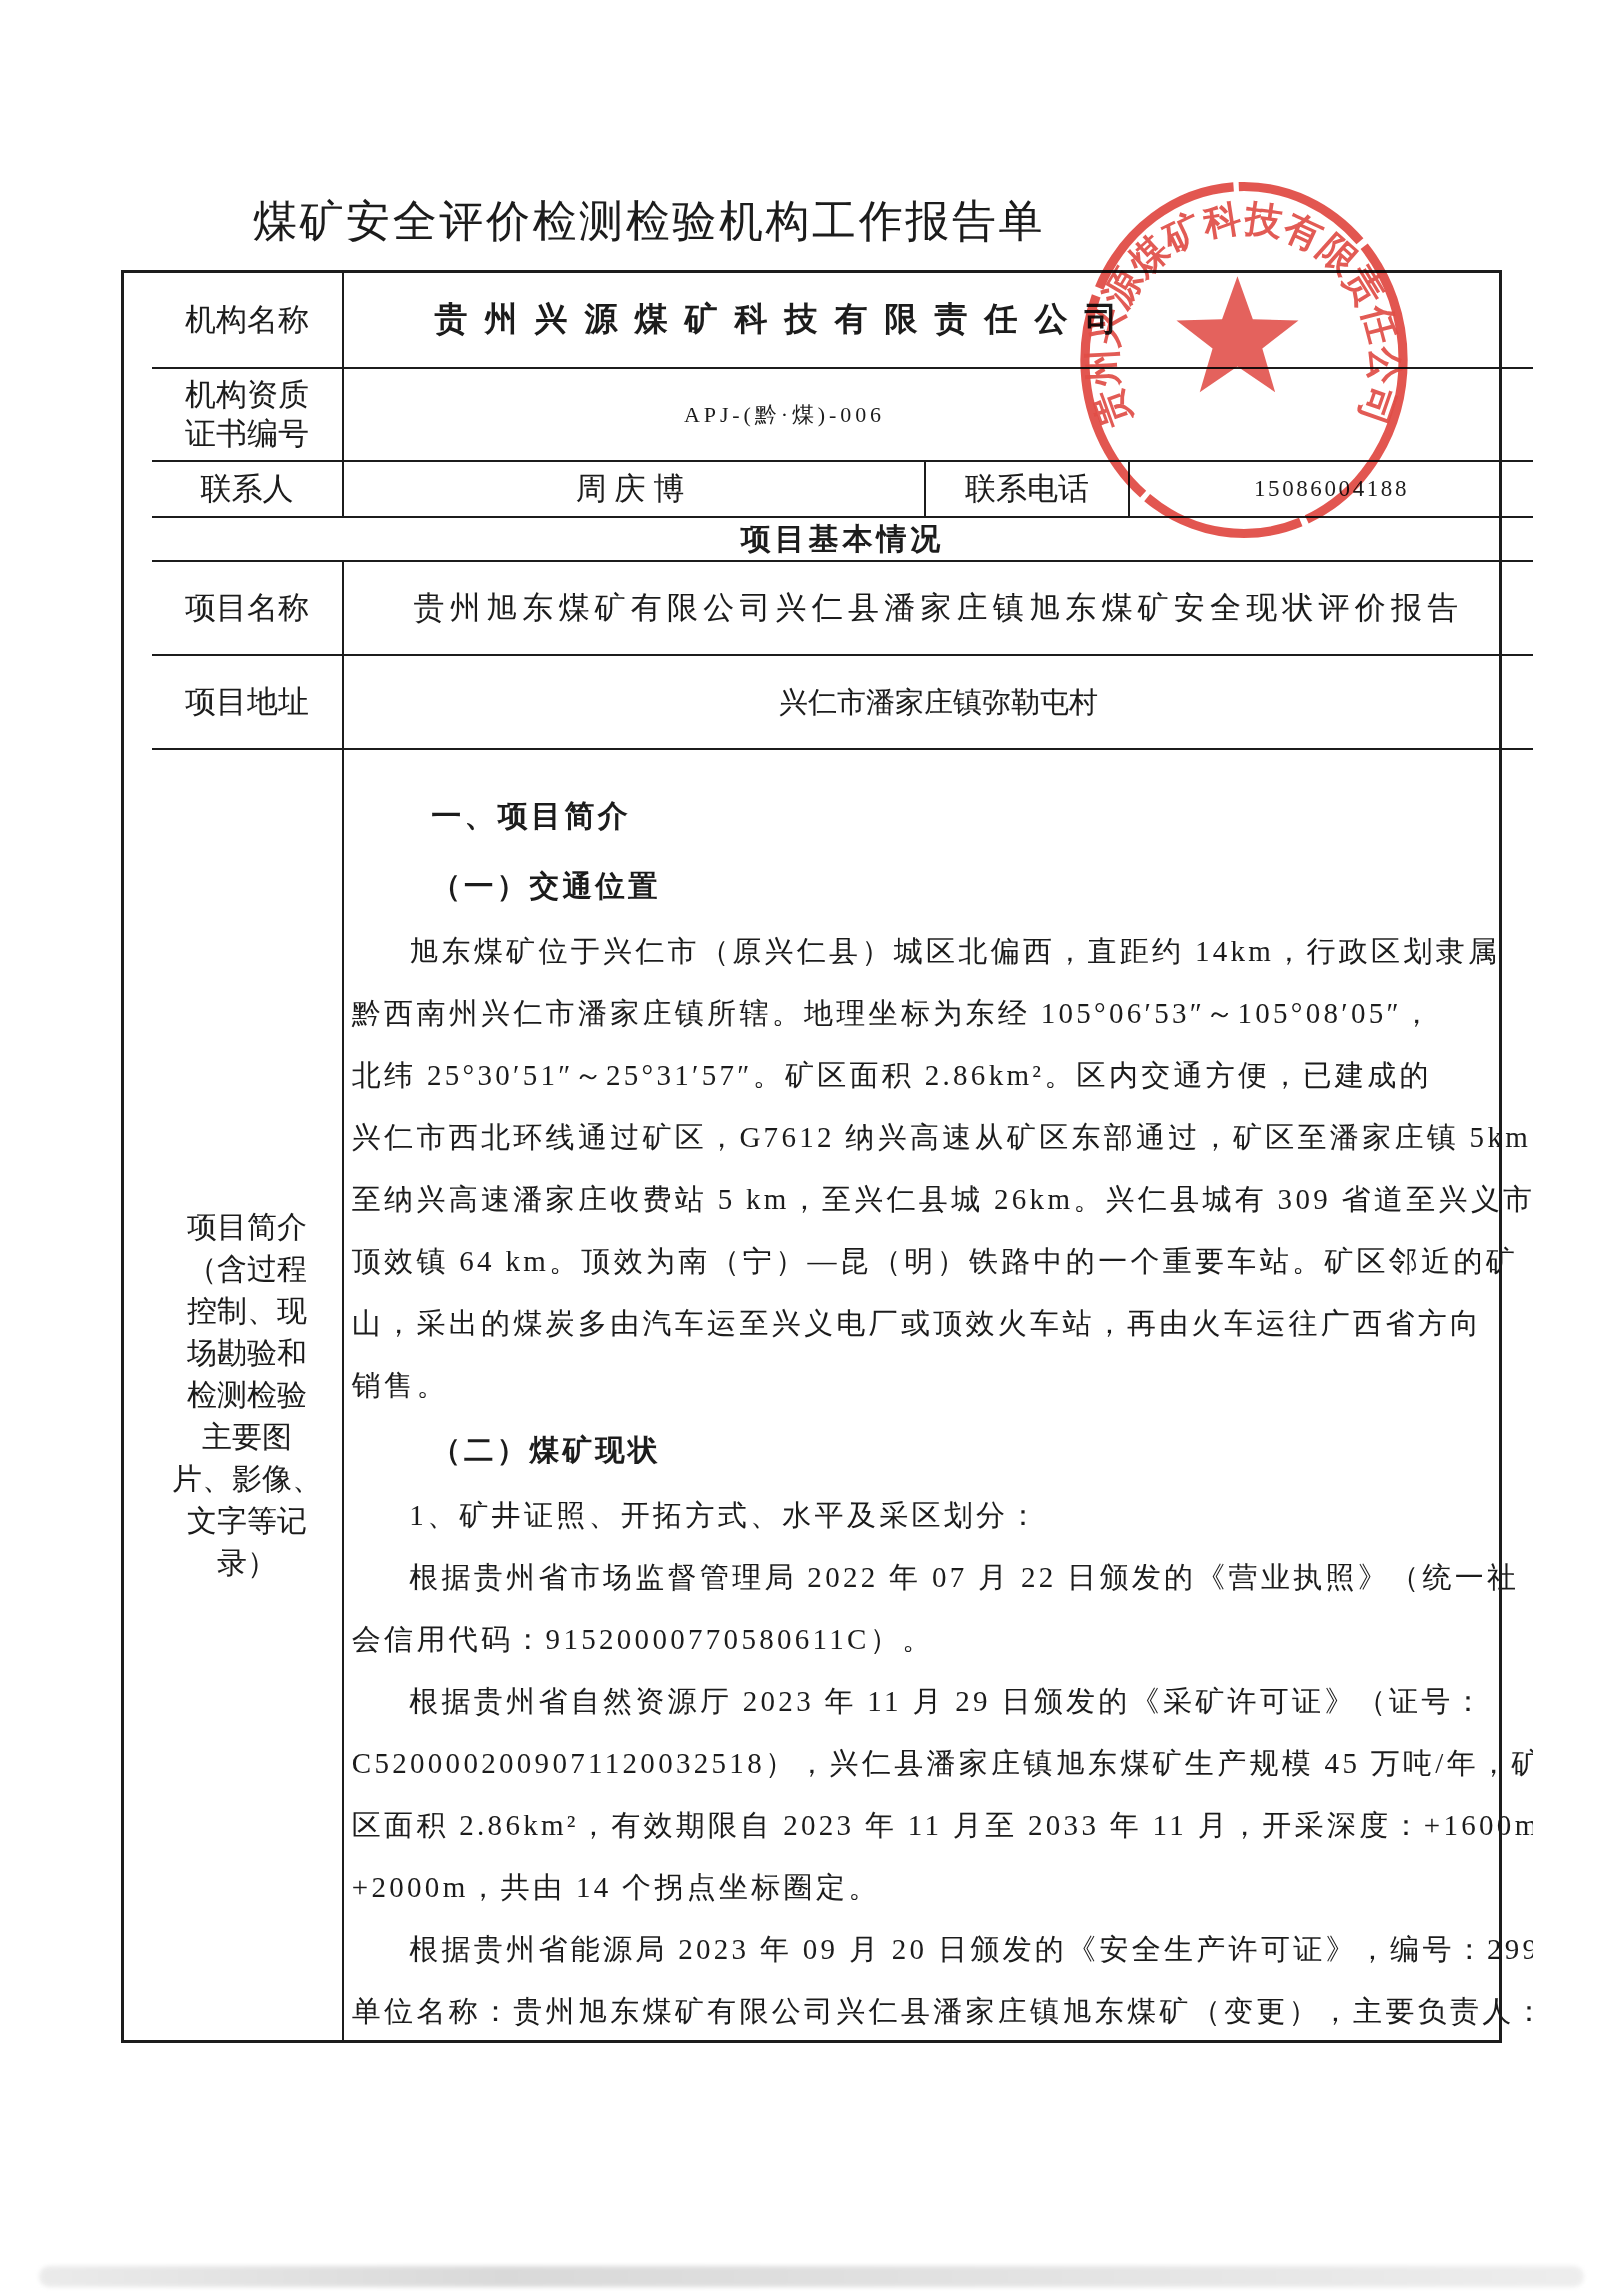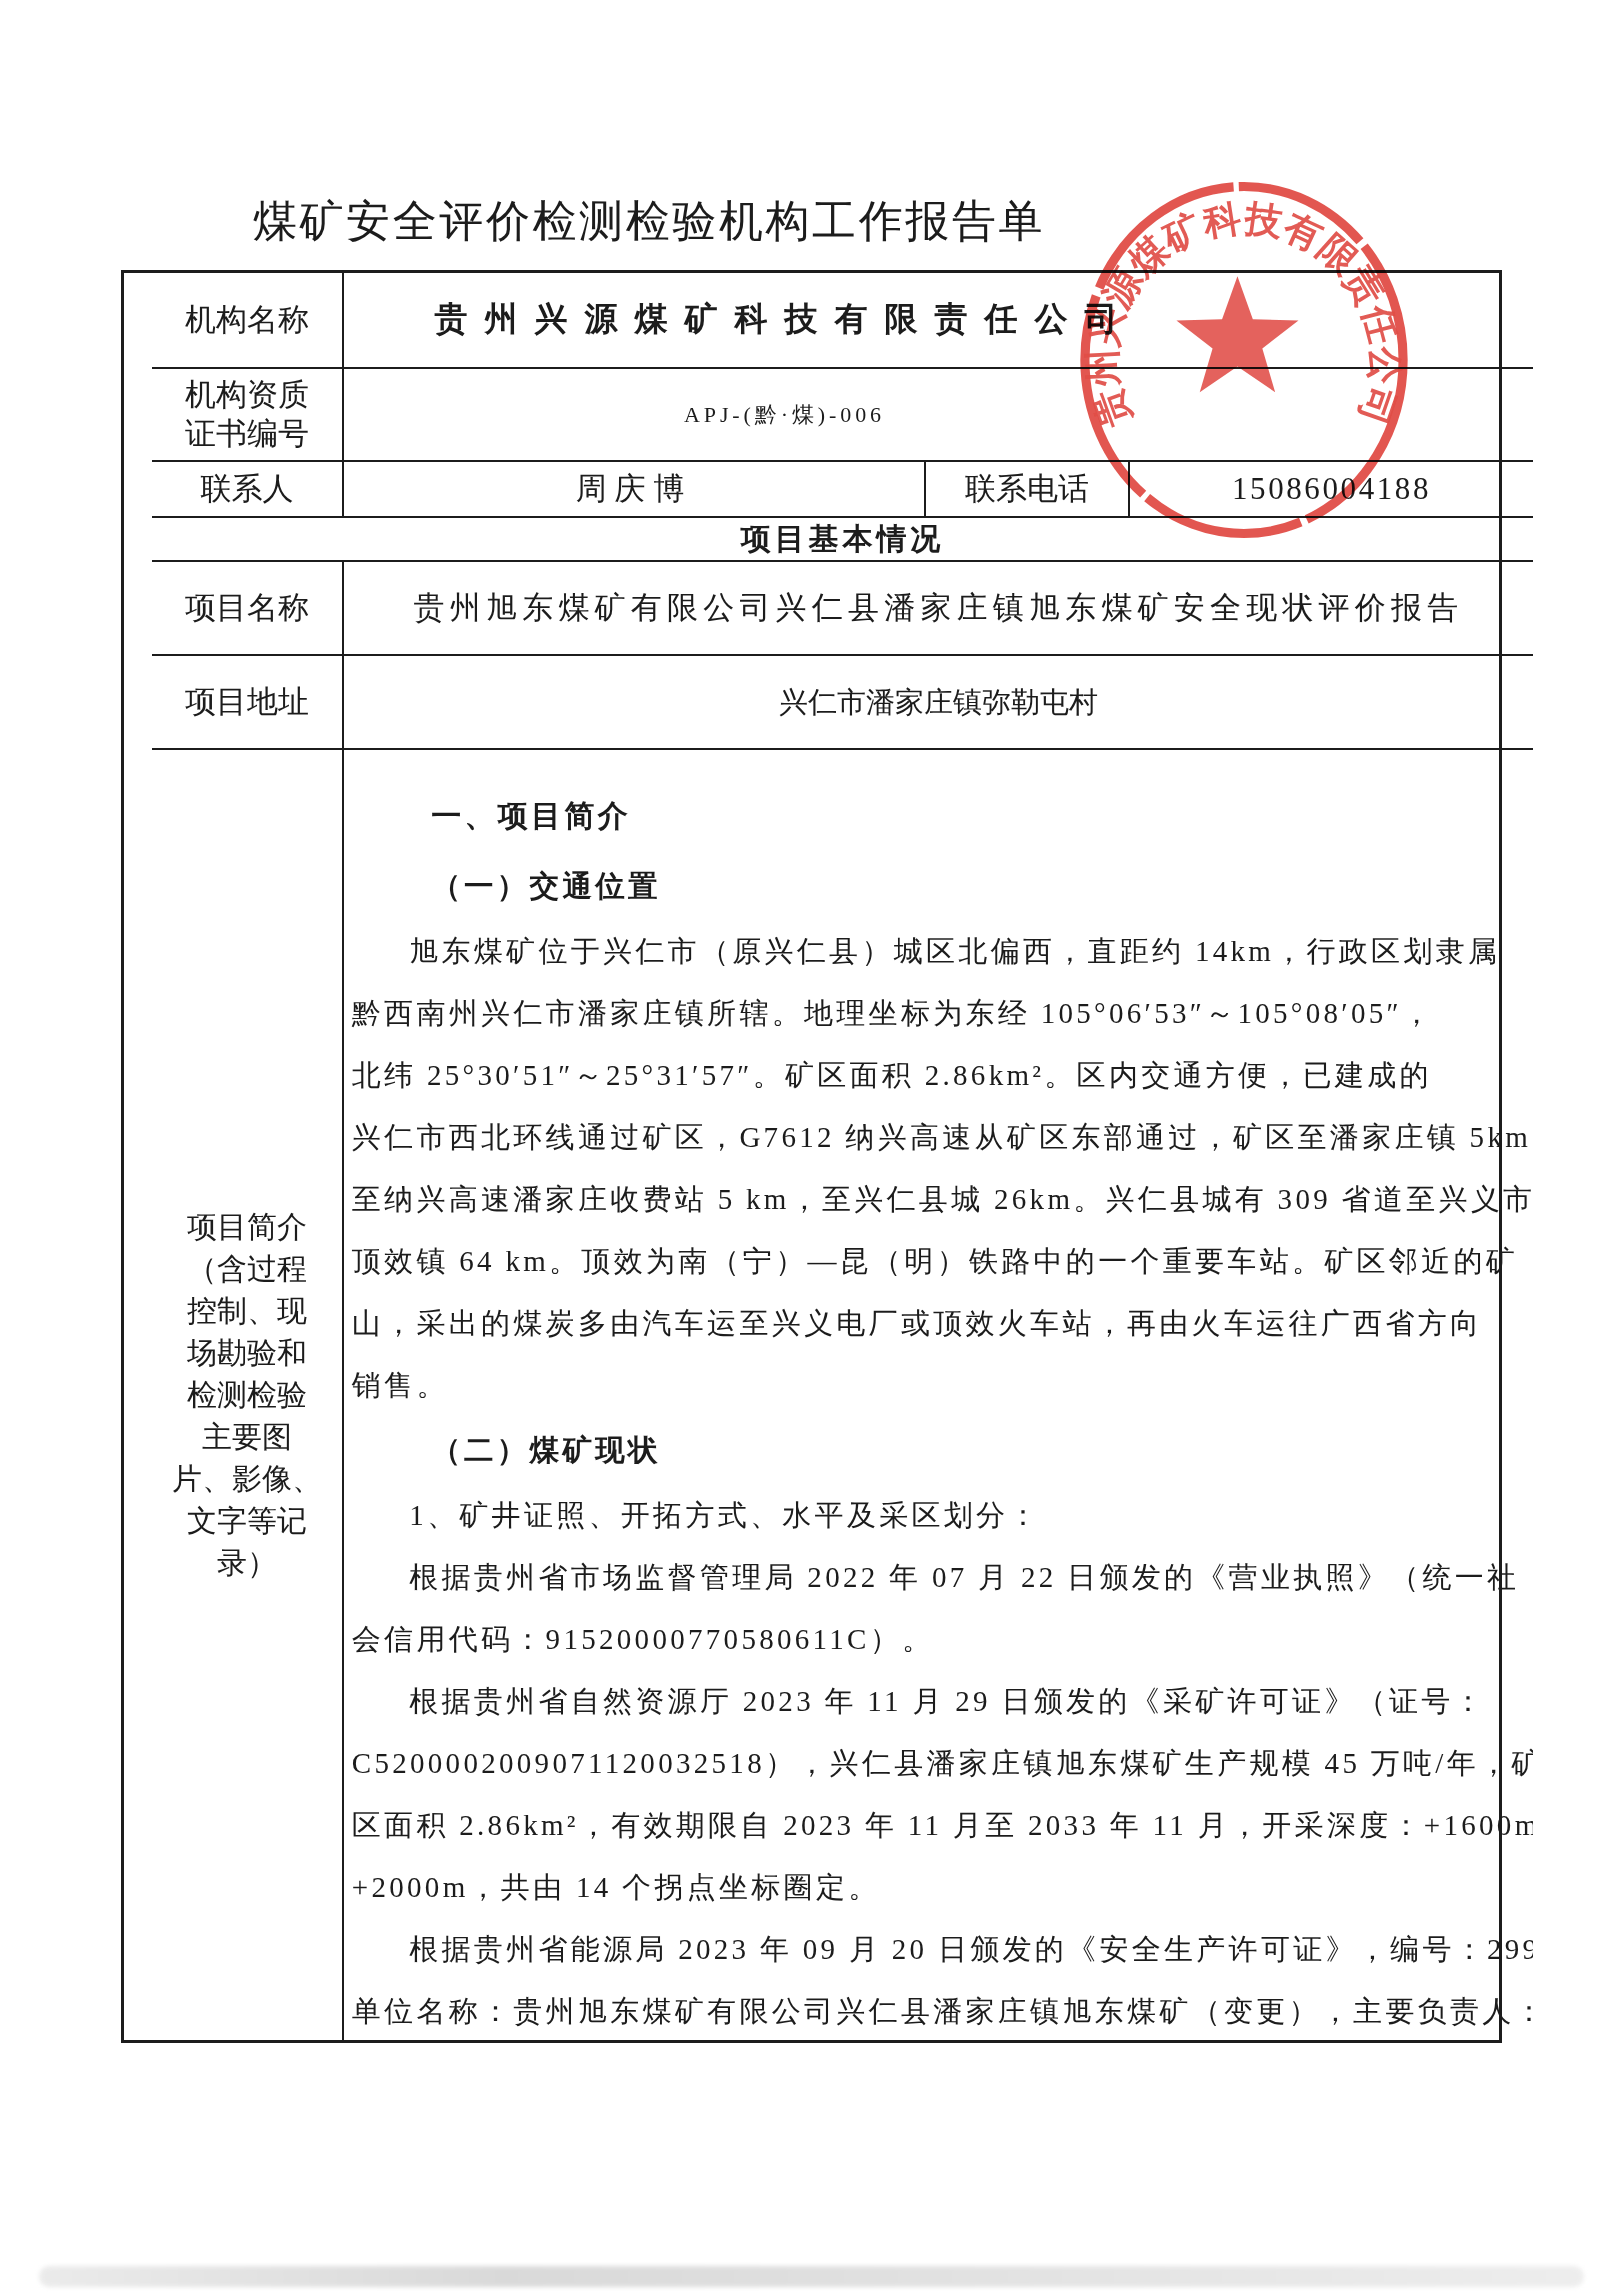--- a/index.html
+++ b/index.html
@@ -17,21 +17,21 @@
         display:flex;align-items:center;justify-content:center;box-sizing:border-box;
         font-size:31px;line-height:1.25;}
   .cell.last-col{border-right:none;}
   .cell.last-row{border-bottom:none;font-family:Liberation Serif, serif;}
   .span3{grid-column:2/5;}
   .span4{grid-column:1/5;}
   .pre{white-space:pre-line;text-align:center;}
   #org-name-value{font-size:33px;font-weight:bold;letter-spacing:17px;padding-right:308px;}
   #cert-value{font-size:22px;letter-spacing:3.9px;padding-right:308px;font-family:"Liberation Serif","DejaVu Serif",serif;}
   #contact-value{letter-spacing:7.9px;}
-  #phone-value{font-size:31px;letter-spacing:2.6px;}
+  #phone-value{font-size:23px;letter-spacing:2.6px;}
   #section-header{font-size:30px;font-weight:bold;letter-spacing:3.9px;}
   #project-name-value{letter-spacing:5.2px;}
   #project-addr-value{font-size:29px;}
   #intro-label{font-size:30px;line-height:42px;}
   
   #intro-content{display:block;padding:30px 15.7px 0 5.2px;overflow:hidden;}
   .cl{height:62px;line-height:62px;font-size:29px;letter-spacing:3.3px;white-space:nowrap;padding-left:2.6px;}
   .cl.h1{font-weight:bold;font-size:30px;height:72px;line-height:72px;padding-left:82px;}
   .cl.h2{font-weight:bold;font-size:29.5px;height:68px;line-height:68px;padding-left:82px;}
   .cl.ind{padding-left:60px;}

